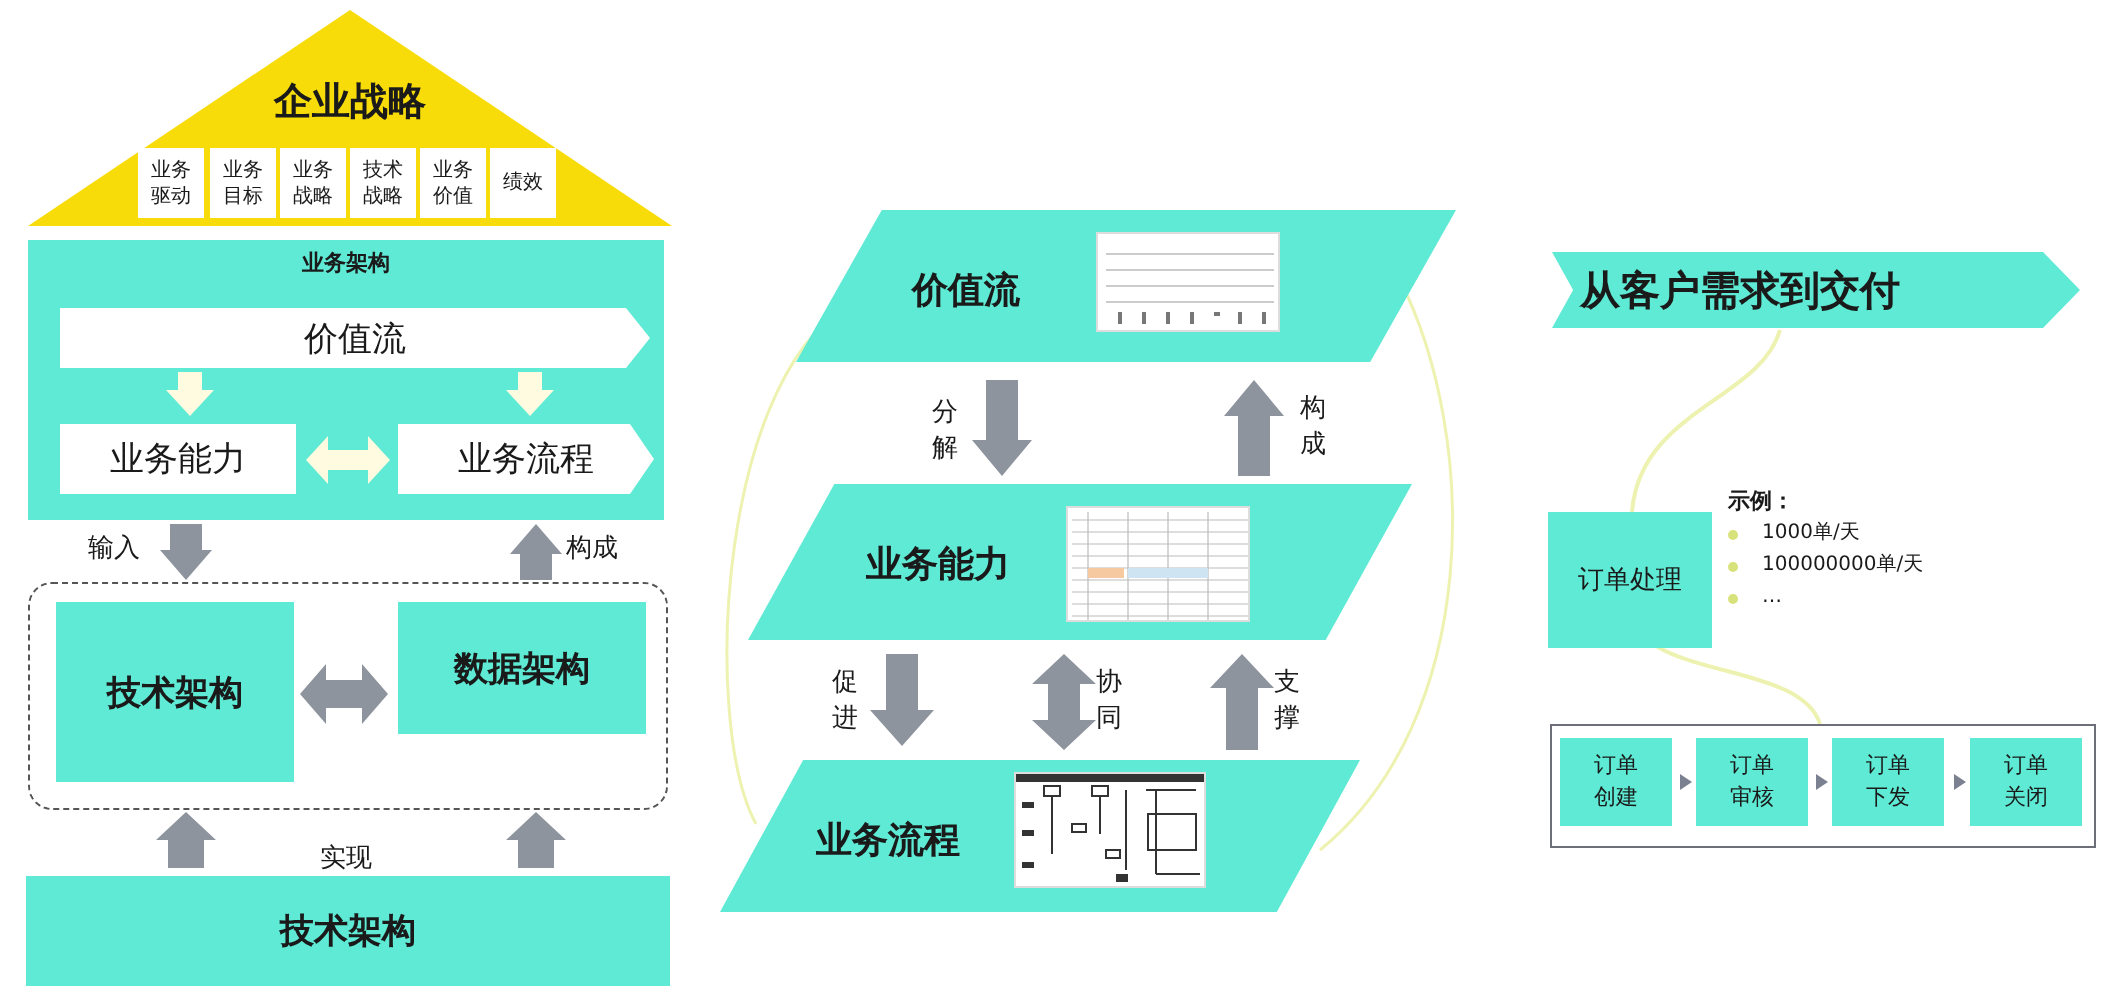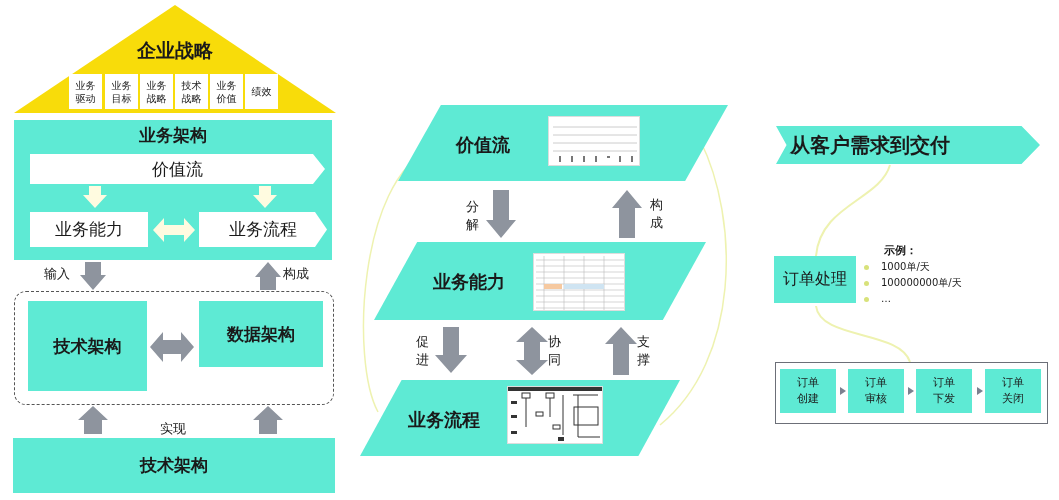--- a/index.html
+++ b/index.html
@@ -8,21 +8,21 @@
   .abs { position: absolute; }
   .yellow { background: #5eead4; }
   .center { display: flex; align-items: center; justify-content: center; text-align: right; }
   .bold { font-weight: bold; }
 
   
   #roof { left: 14px; top: 5px; width: 322px; height: 108px; }
   #roof-title { left: 120px; top: 38px; width: 110px; font-size: 19px; font-weight: bold; }
   .roof-cell { top: 74px; width: 33px; height: 35px; background: #fff; font-size: 10px; line-height: 13px; }
   #biz-arch { left: 14px; top: 120px; width: 318px; height: 140px; }
-  #biz-arch-title { left: 14px; top: 124px; width: 318px; font-size: 17px; font-weight: bold; }
+  #biz-arch-title { left: 14px; top: 124px; width: 318px; font-size: 11px; font-weight: bold; }
   .white-arrow-box { background: #ffffff; clip-path: polygon(0 0, calc(100% - 12px) 0, 100% 50%, calc(100% - 12px) 100%, 0 100%); }
   #value-stream-bar { left: 30px; top: 154px; width: 295px; height: 30px; font-size: 17px; }
   #biz-cap-box { left: 30px; top: 212px; width: 118px; height: 35px; font-size: 17px; background: #fff; }
   #biz-proc-box { left: 199px; top: 212px; width: 128px; height: 35px; font-size: 17px; }
   .label-sm { font-size: 13px; }
   #dashed-group { left: 14px; top: 291px; width: 320px; height: 114px; border: 1px dashed #555; border-radius: 12px; }
   #app-arch { left: 28px; top: 301px; width: 119px; height: 90px; font-size: 17px; font-weight: bold; }
   #data-arch { left: 199px; top: 301px; width: 124px; height: 66px; font-size: 17px; font-weight: bold; }
   #tech-arch { left: 13px; top: 438px; width: 322px; height: 55px; font-size: 17px; font-weight: bold; }
 
@@ -30,21 +30,21 @@
   .para { clip-path: polygon(13% 0, 100% 0, 87% 100%, 0 100%); }
   #vs-para { left: 398px; top: 105px; width: 330px; height: 76px; }
   #cap-para { left: 374px; top: 242px; width: 332px; height: 78px; }
   #proc-para { left: 360px; top: 380px; width: 320px; height: 76px; }
   .para-label { font-size: 18px; font-weight: bold; }
   .thumb { background: #fff; border: 1px solid #ddd; }
   .vtext { font-size: 13px; line-height: 18px; width: 16px; }
 
   
   #delivery-banner { left: 776px; top: 126px; width: 264px; height: 38px; clip-path: polygon(0 0, 93% 0, 100% 50%, 93% 100%, 0 100%, 4% 50%); font-size: 20px; font-weight: bold; padding-left: 14px; justify-content: flex-start; }
-  #order-proc { left: 774px; top: 256px; width: 82px; height: 47px; font-size: 16px; }
+  #order-proc { left: 774px; top: 256px; width: 82px; height: 68px; font-size: 13px; }
   #examples { left: 864px; top: 243px; font-size: 10px; line-height: 16px; }
   #examples .ex-item { display: flex; align-items: center; }
   .bullet { width: 5px; height: 5px; background: #d8e27a; border-radius: 50%; margin-right: 12px; display: inline-block; }
   #steps-box { left: 775px; top: 362px; width: 273px; height: 62px; border: 1px solid #6c6f78; }
   .step { top: 369px; width: 56px; height: 44px; font-size: 11px; line-height: 16px; }
   .step-arrow { top: 387px; width: 0; height: 0; border-left: 6px solid #7b8190; border-top: 4px solid transparent; border-bottom: 4px solid transparent; }
 </style>
 </head>
 <body>
 
@@ -208,21 +208,21 @@
       <rect x="3" y="14" width="6" height="3"></rect>
       <rect x="3" y="28" width="6" height="3"></rect>
       <rect x="3" y="44" width="6" height="3"></rect>
       <rect x="50" y="50" width="6" height="4"></rect>
     </g>
 </svg>
 
 <div id="delivery-banner" class="abs center yellow">从客户需求到交付</div>
 <div id="order-proc" class="abs center yellow">订单处理</div>
 <div id="examples" class="abs">
-  <div class="bold" style="font-size:11px;margin-left:20px;">示例：</div>
+  <div class="bold" style="font-size:11px;">示例：</div>
   <div class="ex-item">
       <span class="bullet"></span>
       <span>1000单/天</span>
     </div>
   <div class="ex-item">
       <span class="bullet"></span>
       <span>100000000单/天</span>
     </div>
   <div class="ex-item">
       <span class="bullet"></span>

